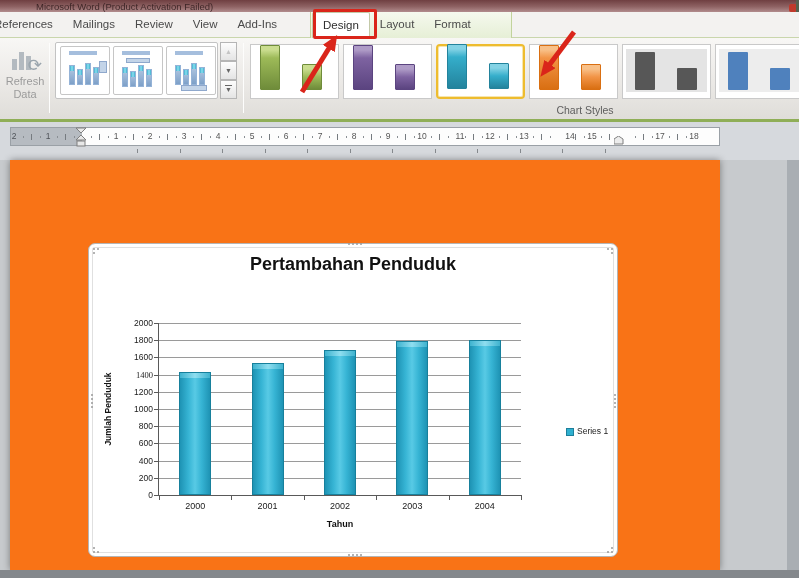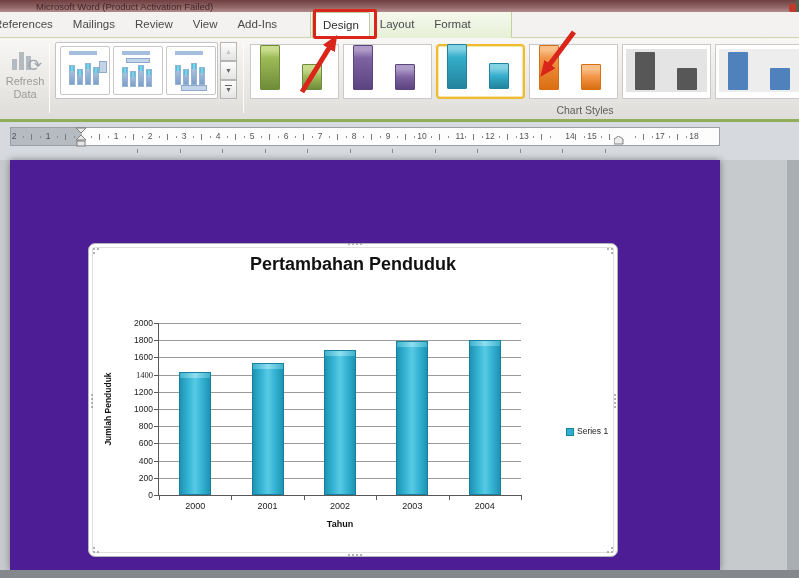--- a/index.html
+++ b/index.html
@@ -64,21 +64,21 @@
   .rnum.m{color:#4e5258;}
   .rtick{top:6px;width:1px;height:6px;background:#767b80;}
   .rdot{top:8px;width:1px;height:2px;background:#8a8f94;}
   .rtab{top:27px;width:1px;height:4px;background:#85898d;}
   #indent-marker{left:75px;top:5px;}
   #rindent-marker{left:614px;top:14px;}
 
   
   #doc{left:0;top:160px;width:799px;height:410px;background:#c7cacd;}
   #scrollstrip{left:787px;top:0;width:12px;height:410px;background:#a9aeb3;}
-  #page{left:10px;top:0;width:710px;height:410px;background:#4c1d95;box-shadow:0 0 7px rgba(0,0,0,.4);}
+  #page{left:10px;top:0;width:710px;height:410px;background:#f97316;box-shadow:0 0 7px rgba(0,0,0,.4);}
 
   
   #chartframe{left:78px;top:83px;width:530px;height:314px;background:#fff;border:1px solid #b5b5b5;border-radius:7px;
        box-shadow:inset 0 0 0 3px #fff, inset 0 0 0 4px #e0e0e0;}
   .hdl{background:transparent;}
   .hdl i{position:absolute;width:2px;height:2px;background:#9a9a9a;border-radius:50%;}
   .ct-title{left:0;width:528px;text-align:center;font-weight:bold;font-size:18px;color:#111;}
   .gl{height:1px;background:#9a9a9a;}
   .axline{background:#595959;}
   .ylab{width:36px;text-align:right;font-size:8.5px;color:#1a1a1a;}

